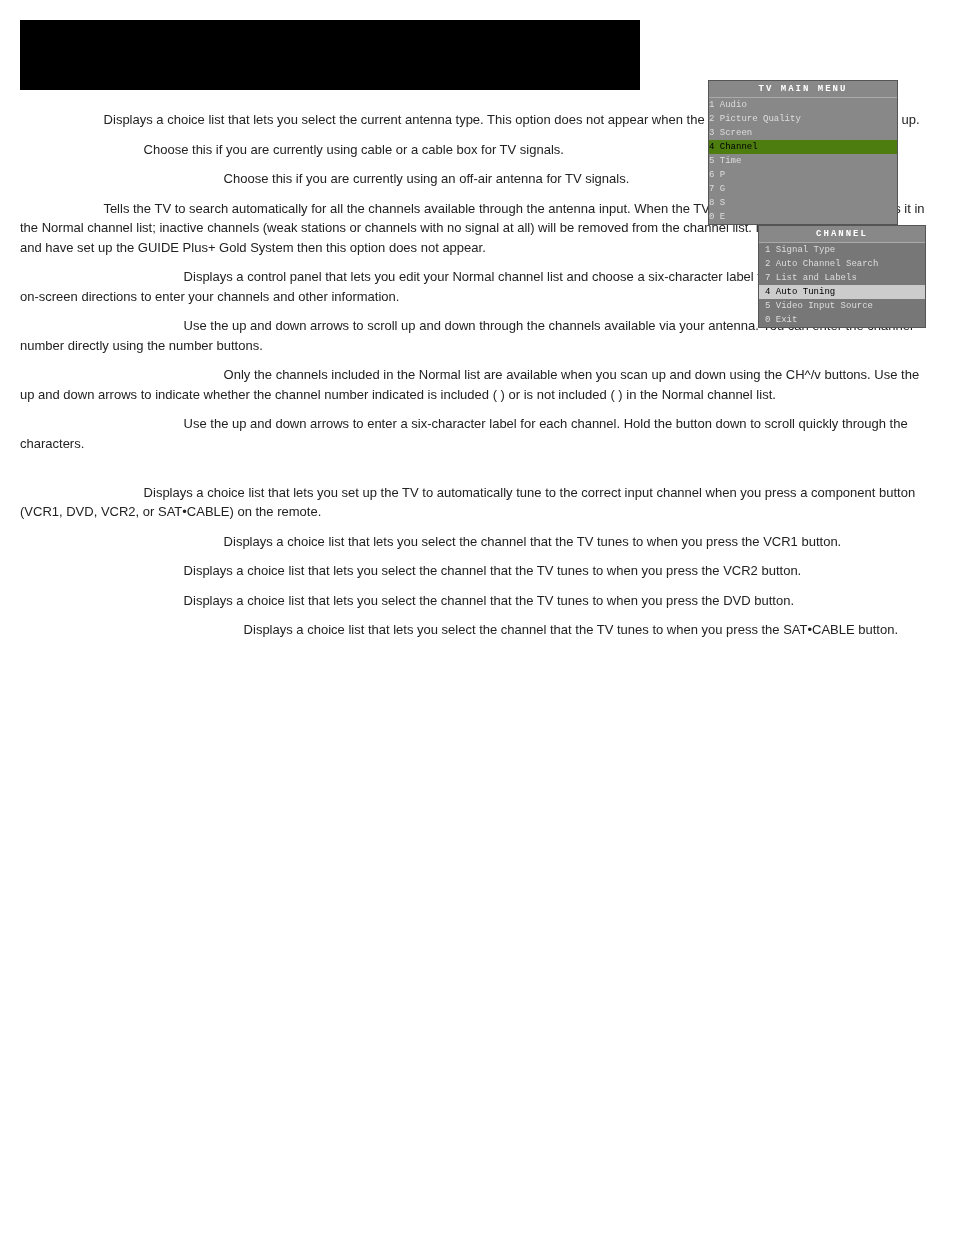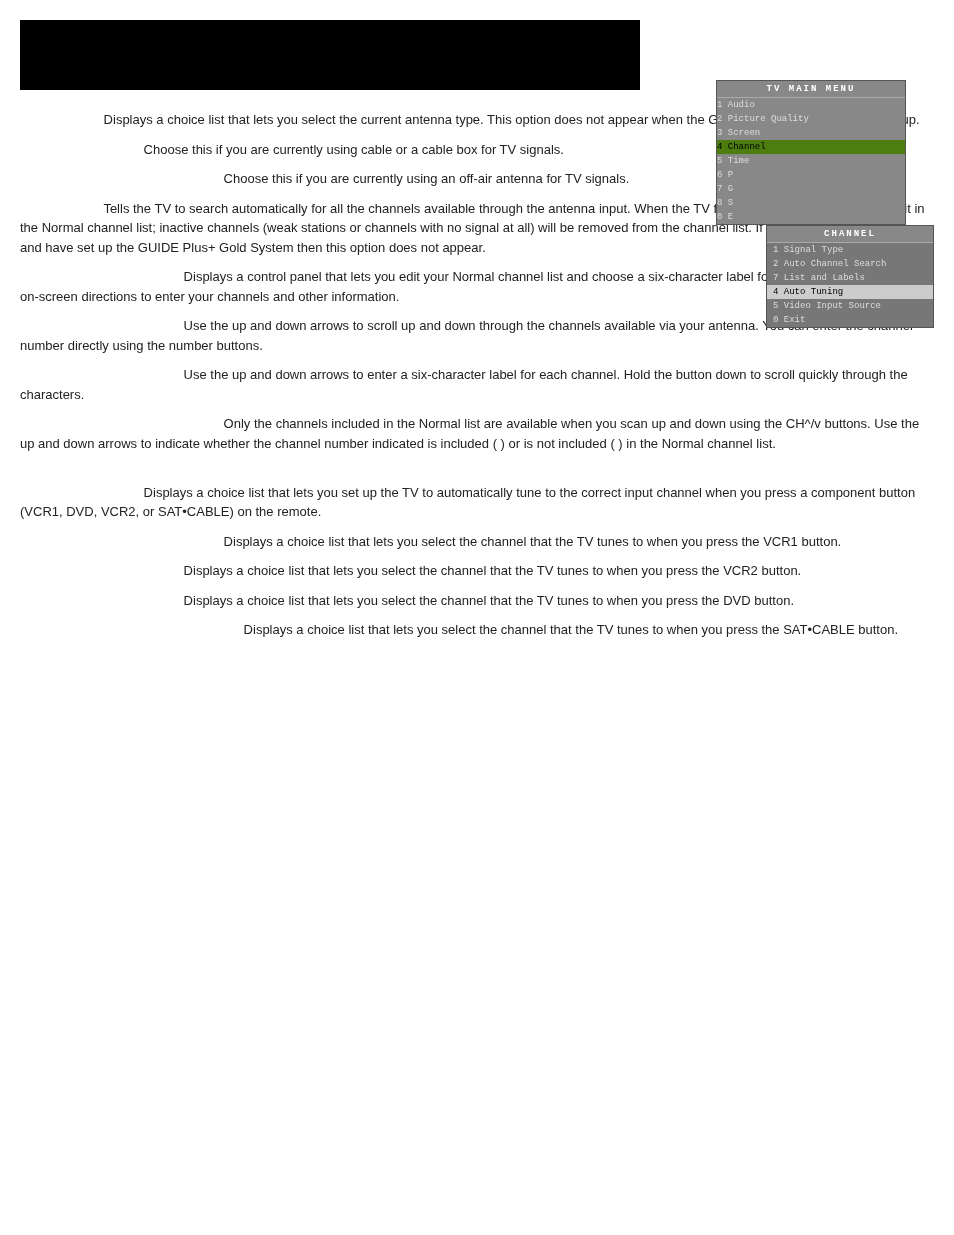--- a/index.html
+++ b/index.html
@@ -24,21 +24,21 @@
     
     .content {
       padding: 0 20px 20px 20px;
       position: relative;
     }
 
     
     .tv-menu-container {
       position: absolute;
       top: -30px;
-      right: 20px;
+      right: 28px;
       font-family: 'Courier New', monospace;
       font-size: 10px;
     }
 
     .tv-main-menu {
       background: #888;
       border: 1px solid #555;
       width: 190px;
       color: #fff;
     }
@@ -173,27 +173,27 @@
       <span style="padding-left:160px; display:inline-block;"></span>
       Displays a control panel that lets you edit your Normal channel list and choose a six-character label for each channel. Follow the on-screen directions to enter your channels and other information.
     </p>
 
     <p>
       <span style="padding-left:160px; display:inline-block;"></span>
       Use the up and down arrows to scroll up and down through the channels available via your antenna. You can enter the channel number directly using the number buttons.
     </p>
 
     <p>
-      <span style="padding-left:160px; display:inline-block;"></span>
-      Use the up and down arrows to enter a six-character label for each channel. Hold the button down to scroll quickly through the characters.
-    </p>
-
-    <p>
       <span style="padding-left:200px; display:inline-block;"></span>
       Only the channels included in the Normal list are available when you scan up and down using the CH^/v buttons. Use the up and down arrows to indicate whether the channel number indicated is included (    ) or is not included (    ) in the Normal channel list.
+    </p>
+
+    <p>
+      <span style="padding-left:160px; display:inline-block;"></span>
+      Use the up and down arrows to enter a six-character label for each channel. Hold the button down to scroll quickly through the characters.
     </p>
 
     <p>
       <br>
       <span style="padding-left:120px; display:inline-block;"></span>
       Displays a choice list that lets you set up the TV to automatically tune to the correct input channel when you press a component button (VCR1, DVD, VCR2, or SAT•CABLE) on the remote.
     </p>
 
     <p>
       <span style="padding-left:200px; display:inline-block;"></span>

